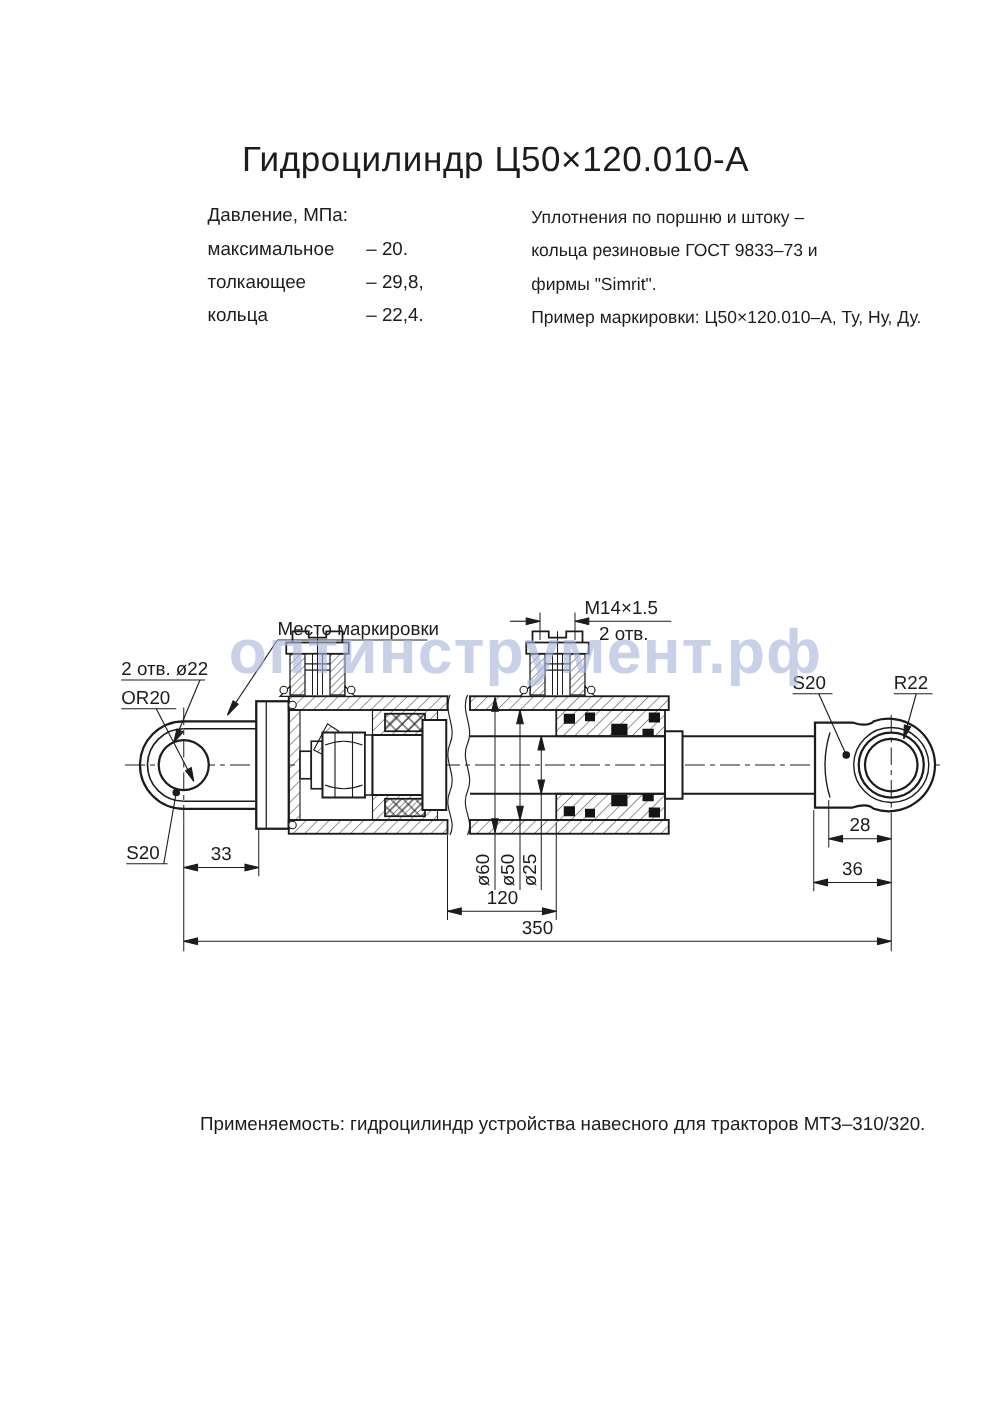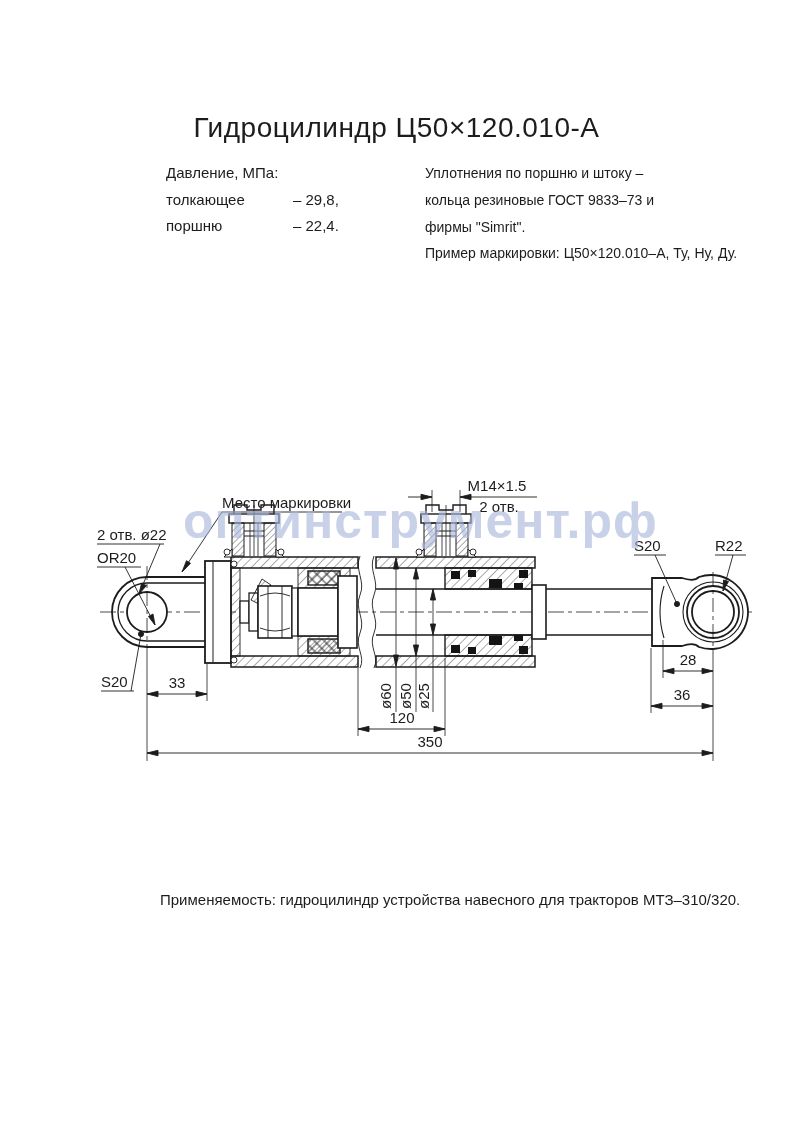--- a/index.html
+++ b/index.html
@@ -15,22 +15,23 @@
   svg{position:absolute;left:0;top:0;z-index:1;}
   svg text{font-family:"Liberation Sans",sans-serif;font-size:15px;fill:#1c1c1c;}
 </style>
 </head>
 <body>
 
 <div class="abs title">Гидроцилиндр Ц50×120.010-А</div>
 
 <div class="abs specs">
   <div class="spec-row"><span>Давление, МПа:</span></div>
+  <div class="spec-row"><span>максимальное</span><span class="val">– 20.</span></div>
   <div class="spec-row"><span>толкающее</span><span class="val">– 29,8,</span></div>
-  <div class="spec-row"><span>поршню</span><span class="val">– 22,4.</span></div>
+  <div class="spec-row"><span>кольца</span><span class="val">– 22,4.</span></div>
 </div>
 
 <div class="abs notes">
   <div>Уплотнения по поршню и штоку –</div>
   <div>кольца резиновые ГОСТ 9833–73 и</div>
   <div>фирмы "Simrit".</div>
   <div>Пример маркировки: Ц50×120.010–А, Ту, Ну, Ду.</div>
 </div>
 
 <svg width="793" height="1123" viewBox="0 0 793 1123">

